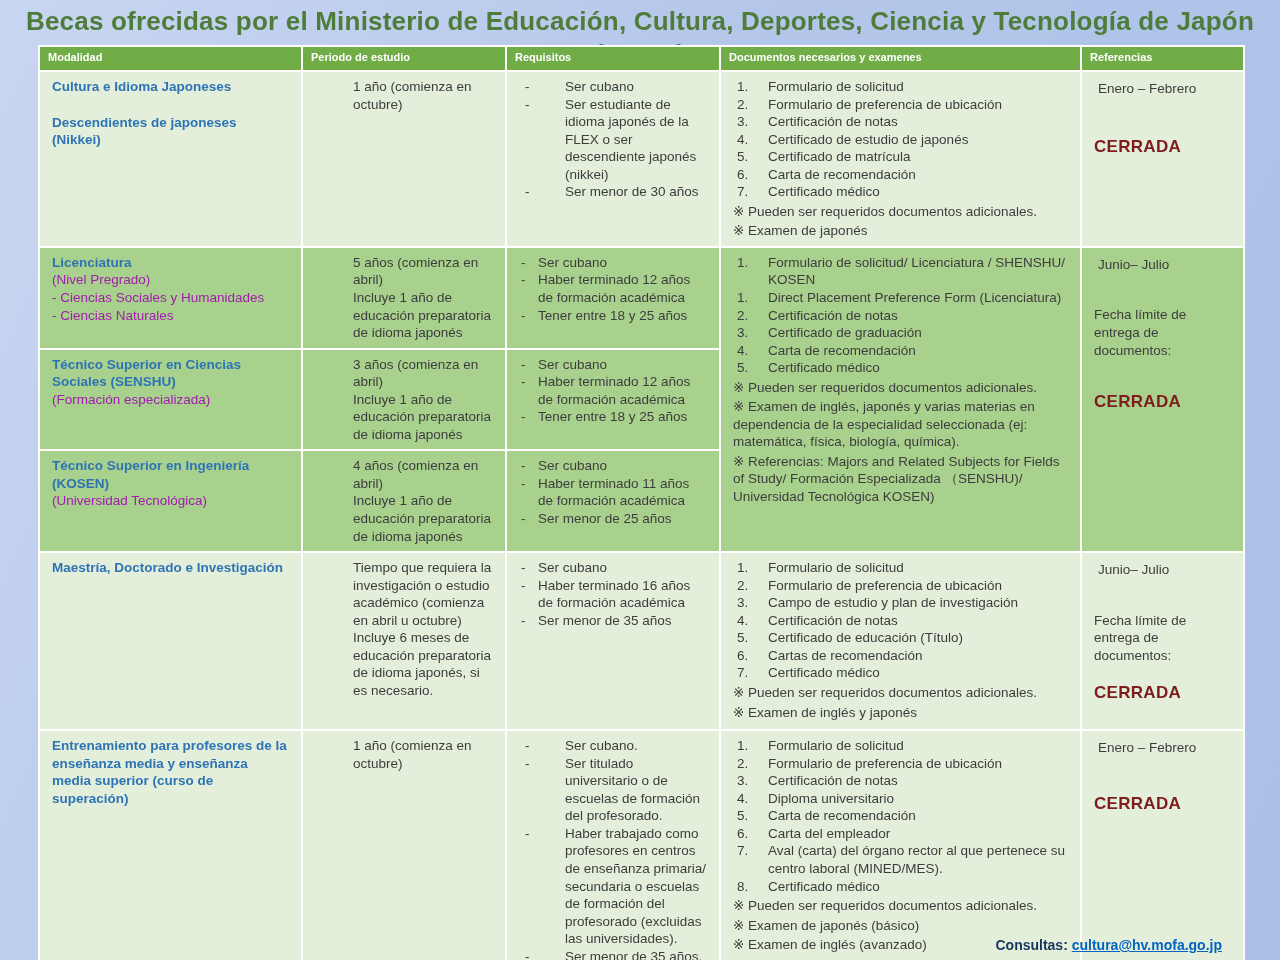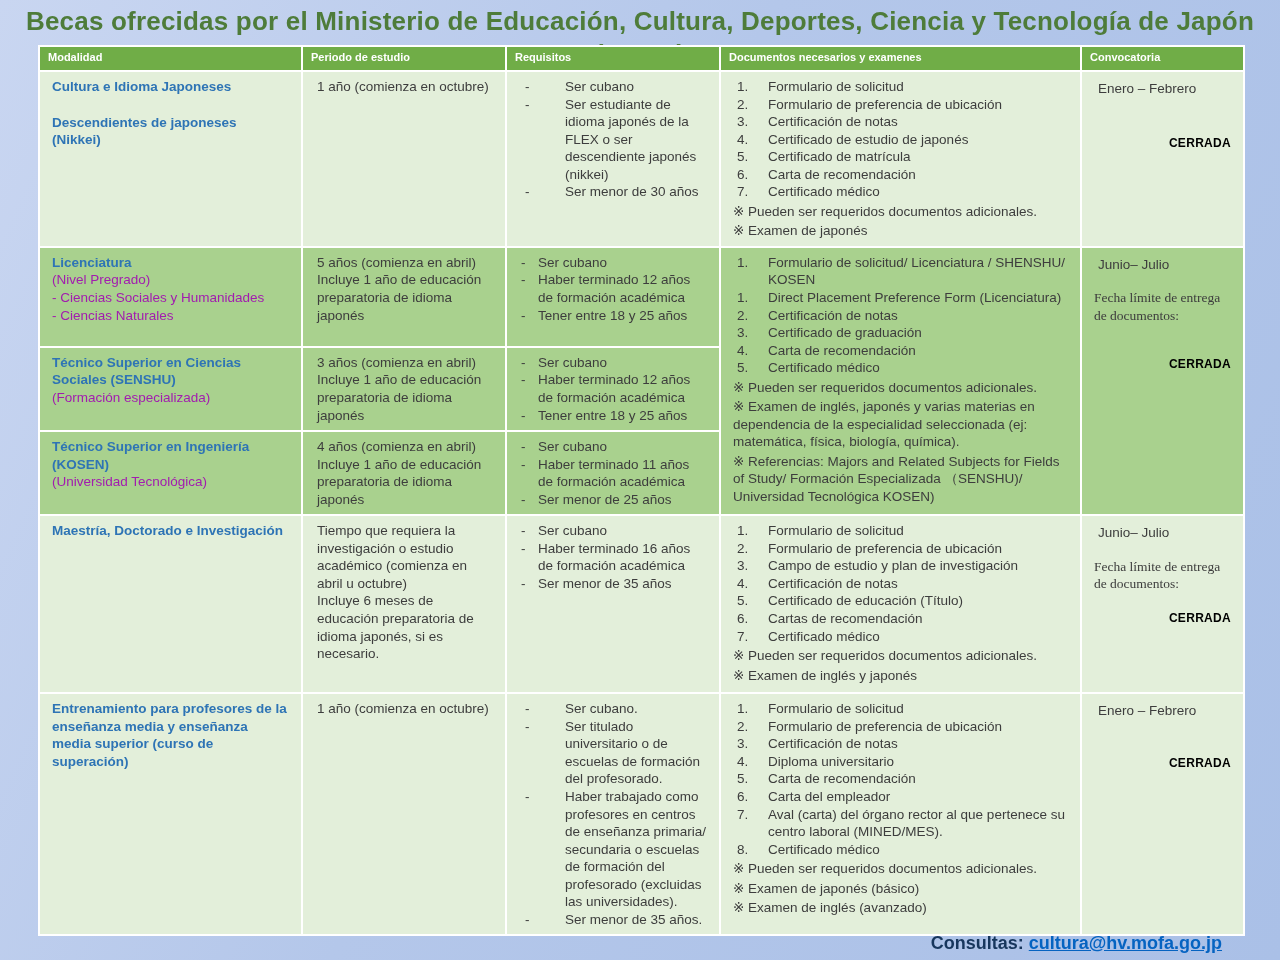--- a/index.html
+++ b/index.html
@@ -21,42 +21,42 @@
   .mext th, .mext td { border:2px solid #ffffff; vertical-align:top; padding:6px 12px; }
   .mext th {
     background:#70ad47; color:#ffffff; text-align:left;
     font-size:11px; font-weight:bold; padding:3px 8px; height:17px;
   }
   tr.light > td { background:#e3efda; }
   tr.green > td { background:#a9d18e; }
   .mod-title { color:#2e74b5; font-weight:bold; }
   .mod-sub { color:#a21caf; }
   .spacer { height:18px; }
-  .period-line { padding-left:2px; }
+  .period-line { padding-left:2px;margin-left:36px; }
   .req { display:flex; }
   .req .dash { flex:none; }
   .req .txt { flex:1; }
   .req.wide .dash { width:40px; padding-left:6px; }
   .req.narrow .dash { width:17px; padding-left:2px; }
   .doc { display:flex; }
   .doc .num { flex:none; width:31px; padding-left:4px; }
   .doc .txt { flex:1; }
   .note { margin-top:2px; }
   .call-period { padding-left:4px; padding-top:2px; }
-  .deadline { margin-top:16px;font-family:Liberation Serif, serif; }
+  .deadline { margin-top:33px; }
   .status {
-    color:#000000; font-weight:bold; text-align:right;
-    font-size:12px; letter-spacing:0.3px;
+    color:#7f1d1d; font-weight:bold; text-align:left;
+    font-size:17px; letter-spacing:0.3px;
   }
   .st1 { margin-top:38px; }
   .st2 { margin-top:32px; }
   .st3 { margin-top:18px; }
   .st4 { margin-top:36px; }
   .footer {
-    position:absolute; right:58px; bottom:5px; font-size:18px;
+    position:absolute; right:58px; bottom:5px; font-size:14px;
   }
   .footer .label { font-weight:bold; color:#17365d; }
   .footer a.email { color:#0563c1; text-decoration:underline; font-weight:bold; }
 </style>
 </head>
 <body>
 
 <div class="page">
 
   <div class="title">Becas ofrecidas por el Ministerio de Educación, Cultura, Deportes, Ciencia y Tecnología de Japón (MEXT)</div>
@@ -68,21 +68,21 @@
         <col style="width:214px">
         <col style="width:361px">
         <col style="width:163px">
     </colgroup>
     <thead>
       <tr>
         <th>Modalidad</th>
         <th>Periodo de estudio</th>
         <th>Requisitos</th>
         <th>Documentos necesarios y examenes</th>
-        <th>Convocatoria</th>
+        <th>Referencias</th>
       </tr>
     </thead>
     <tbody>
 
       <tr class="light" style="height:170px">
         <td>
           <div class="mod-title">Cultura e Idioma Japoneses</div>
           <div class="spacer"></div>
           <div class="mod-title">Descendientes de japoneses (Nikkei)</div>
         </td>

